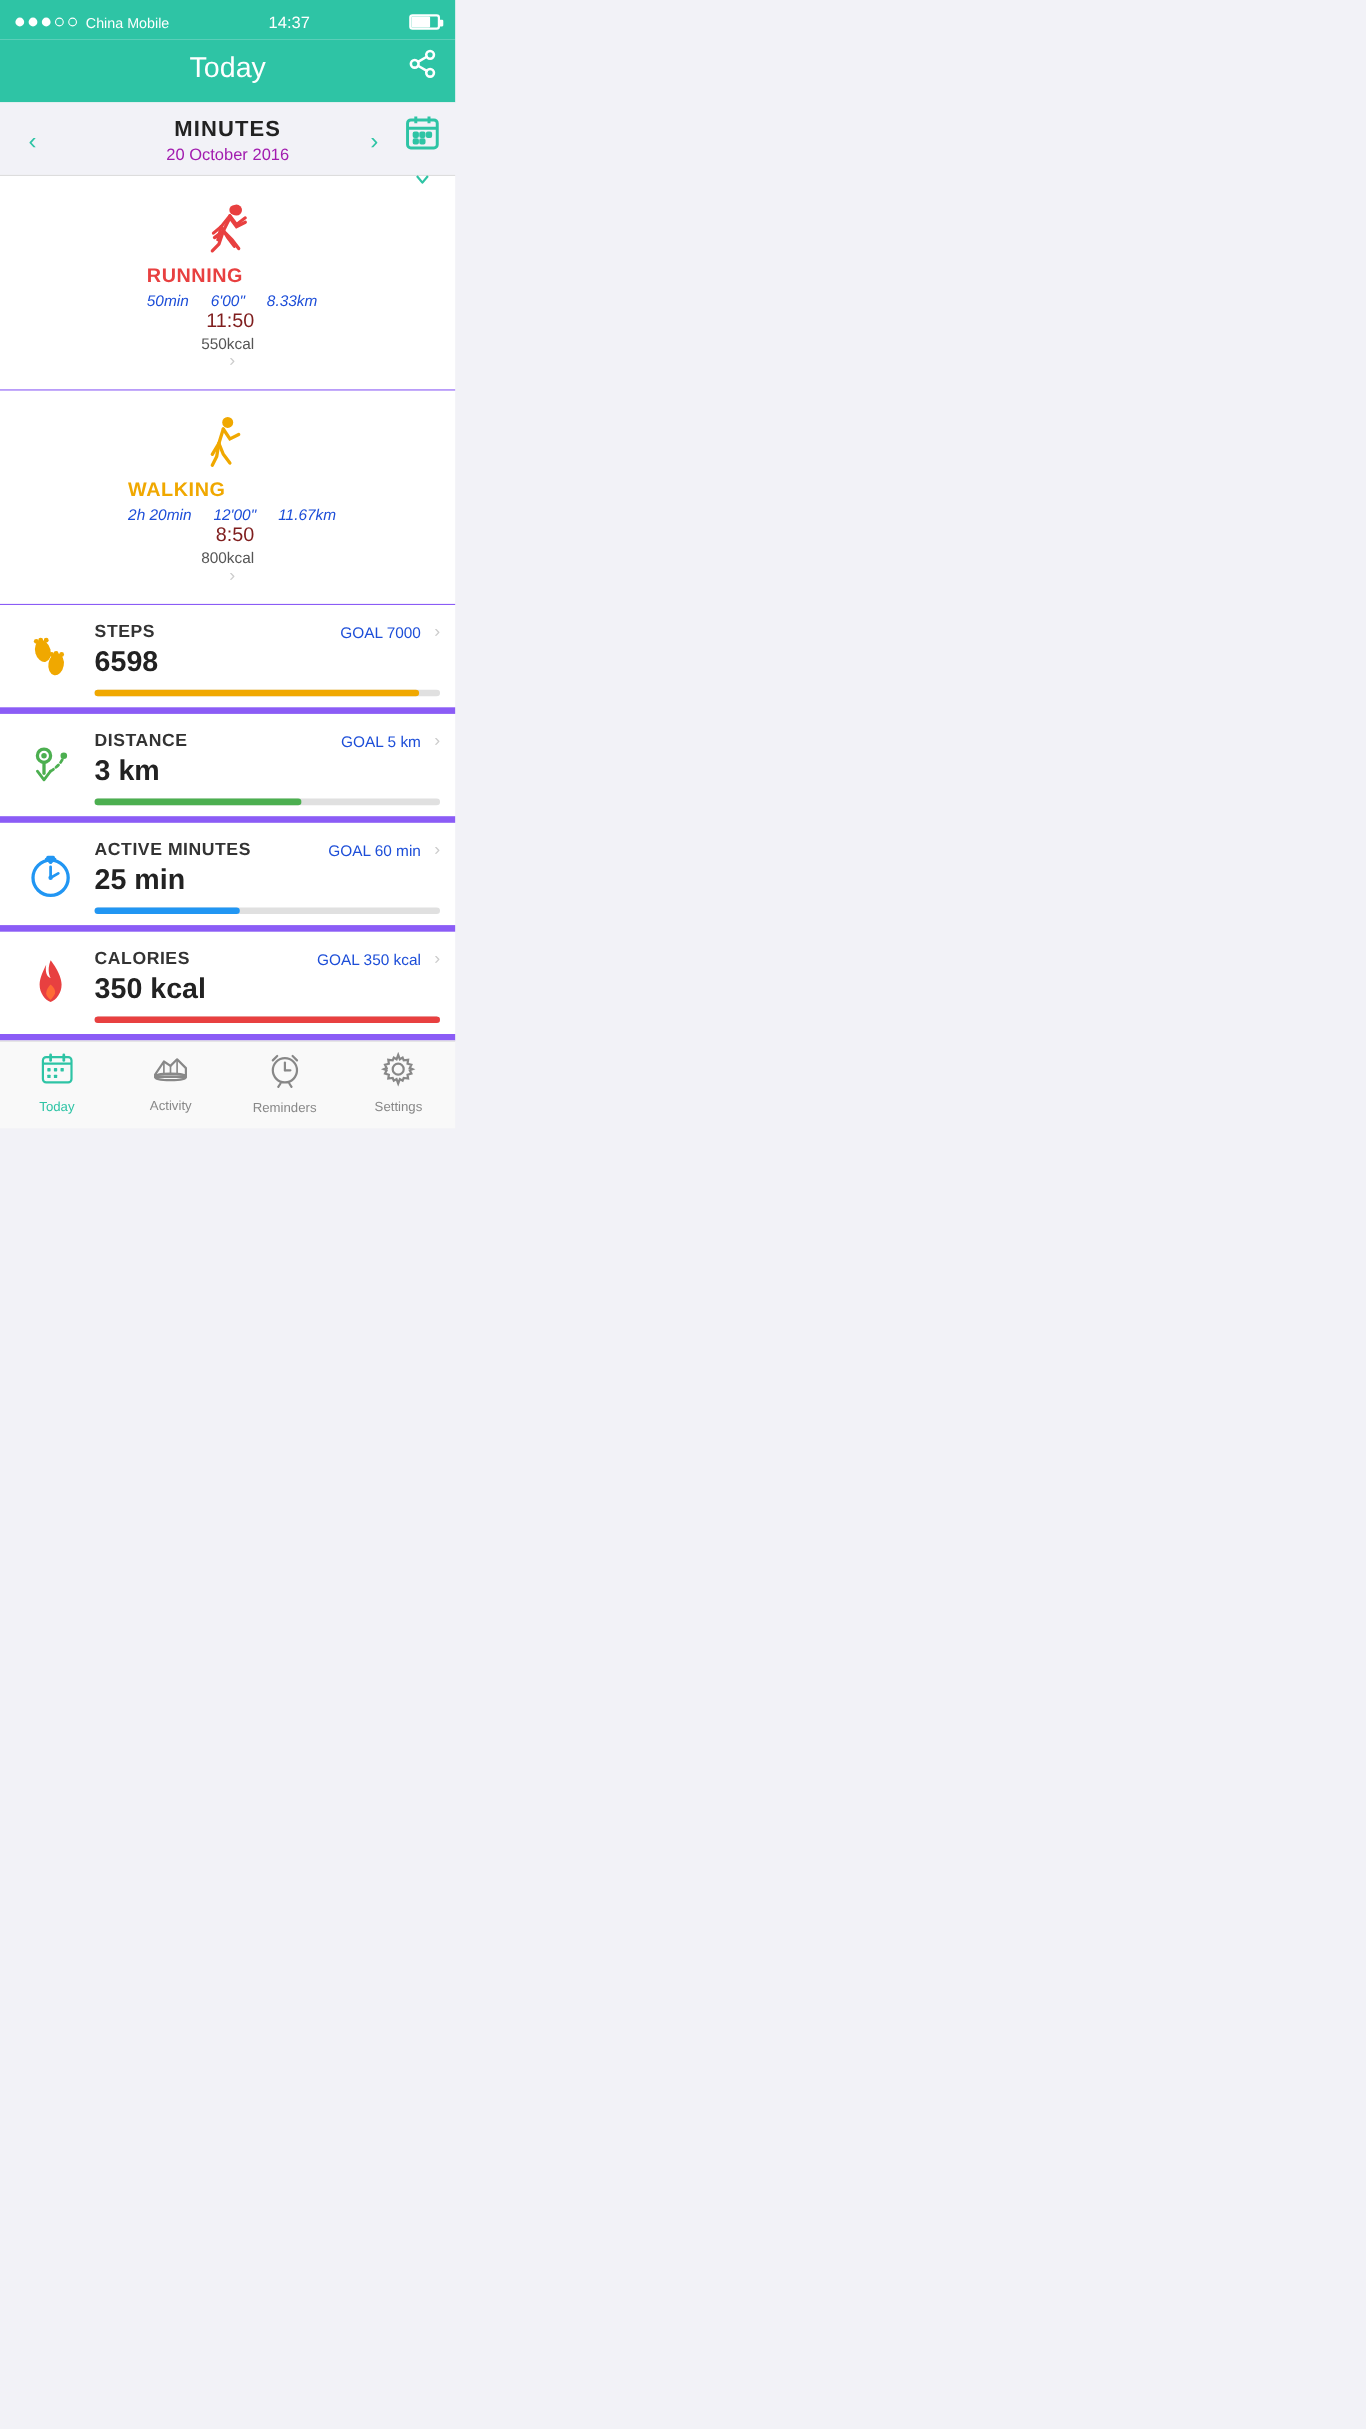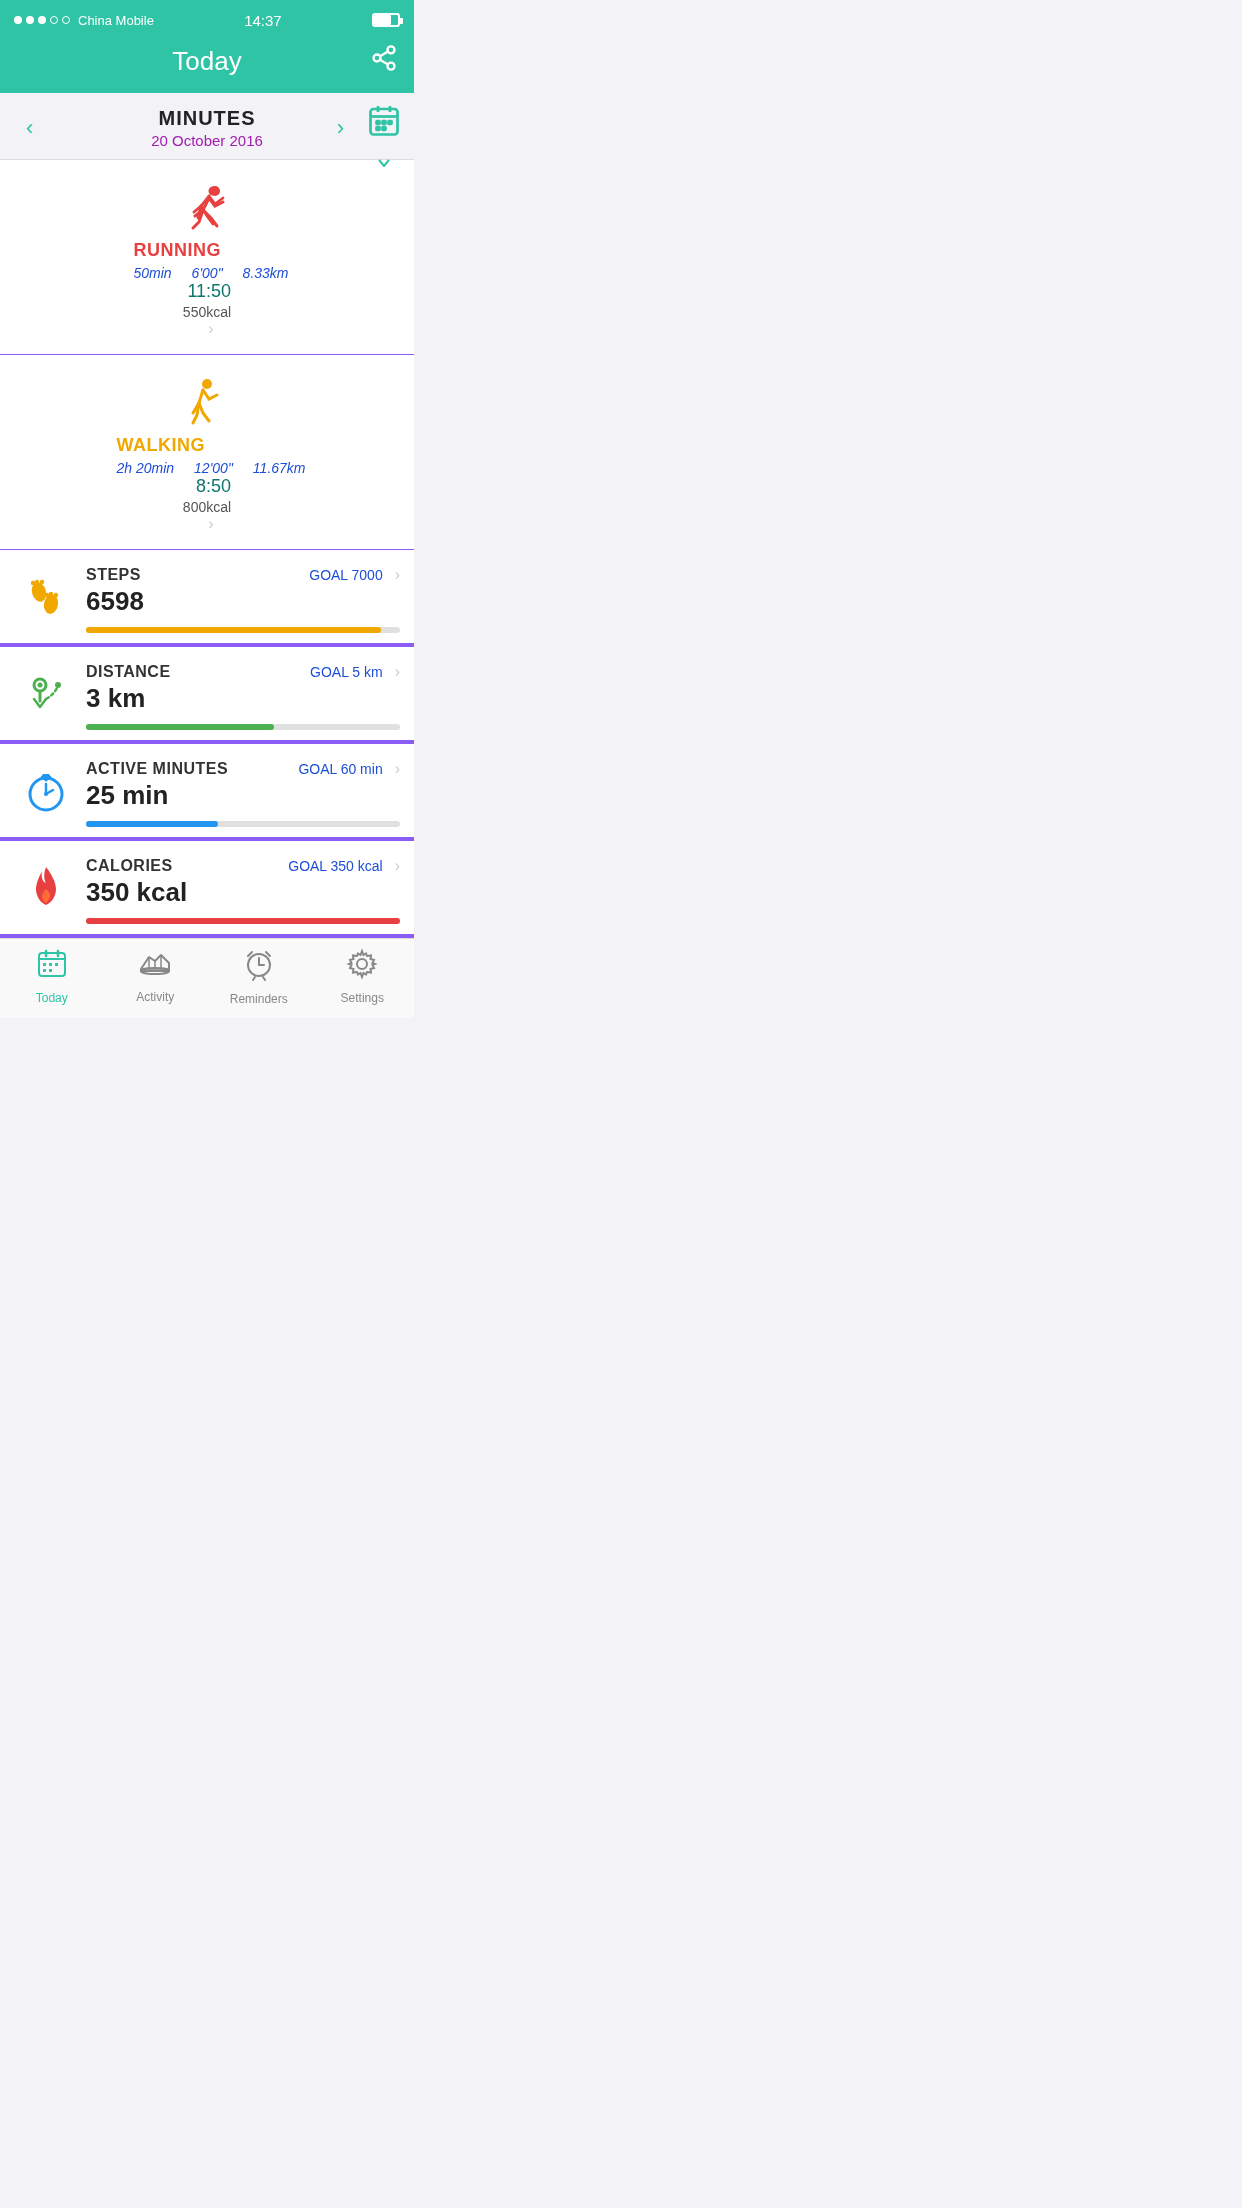--- a/index.html
+++ b/index.html
@@ -101,30 +101,30 @@
       display: flex; align-items: center; justify-content: center;
       flex-shrink: 0;
     }
     .activity-info { flex: 1; padding-left: 8px; }
     .activity-name { font-size: 18px; font-weight: 700; letter-spacing: 0.5px; }
     .activity-name.red { color: #e84040; }
     .activity-name.yellow { color: #f0a800; }
     .activity-stats { display: flex; gap: 20px; margin-top: 4px; }
     .activity-stat { font-size: 14px; color: #1d4ed8; font-style: italic; }
     .activity-time-wrap { text-align: right; }
-    .activity-time { font-size: 18px; color: #0f766e; font-weight: 500; }
+    .activity-time { font-size: 18px; color: #7f1d1d; font-weight: 500; }
     .activity-kcal { font-size: 14px; color: #555; margin-top: 2px; }
     .chevron { color: #ccc; font-size: 16px; margin-left: 8px; }
 
     
     .metric-row {
       display: flex;
       align-items: flex-start;
       padding: 16px 14px 10px;
-      border-bottom: 4px solid #8b5cf6;
+      border-bottom: 6px solid #8b5cf6;
       cursor: pointer;
       justify-content: space-between;
     }
     .metric-icon-wrap {
       width: 64px; height: 64px;
       display: flex; align-items: center; justify-content: center;
       flex-shrink: 0;
     }
     .metric-info { flex: 1; padding-left: 8px; }
     .metric-name { font-size: 16px; font-weight: 700; color: #333; letter-spacing: 0.5px; }

